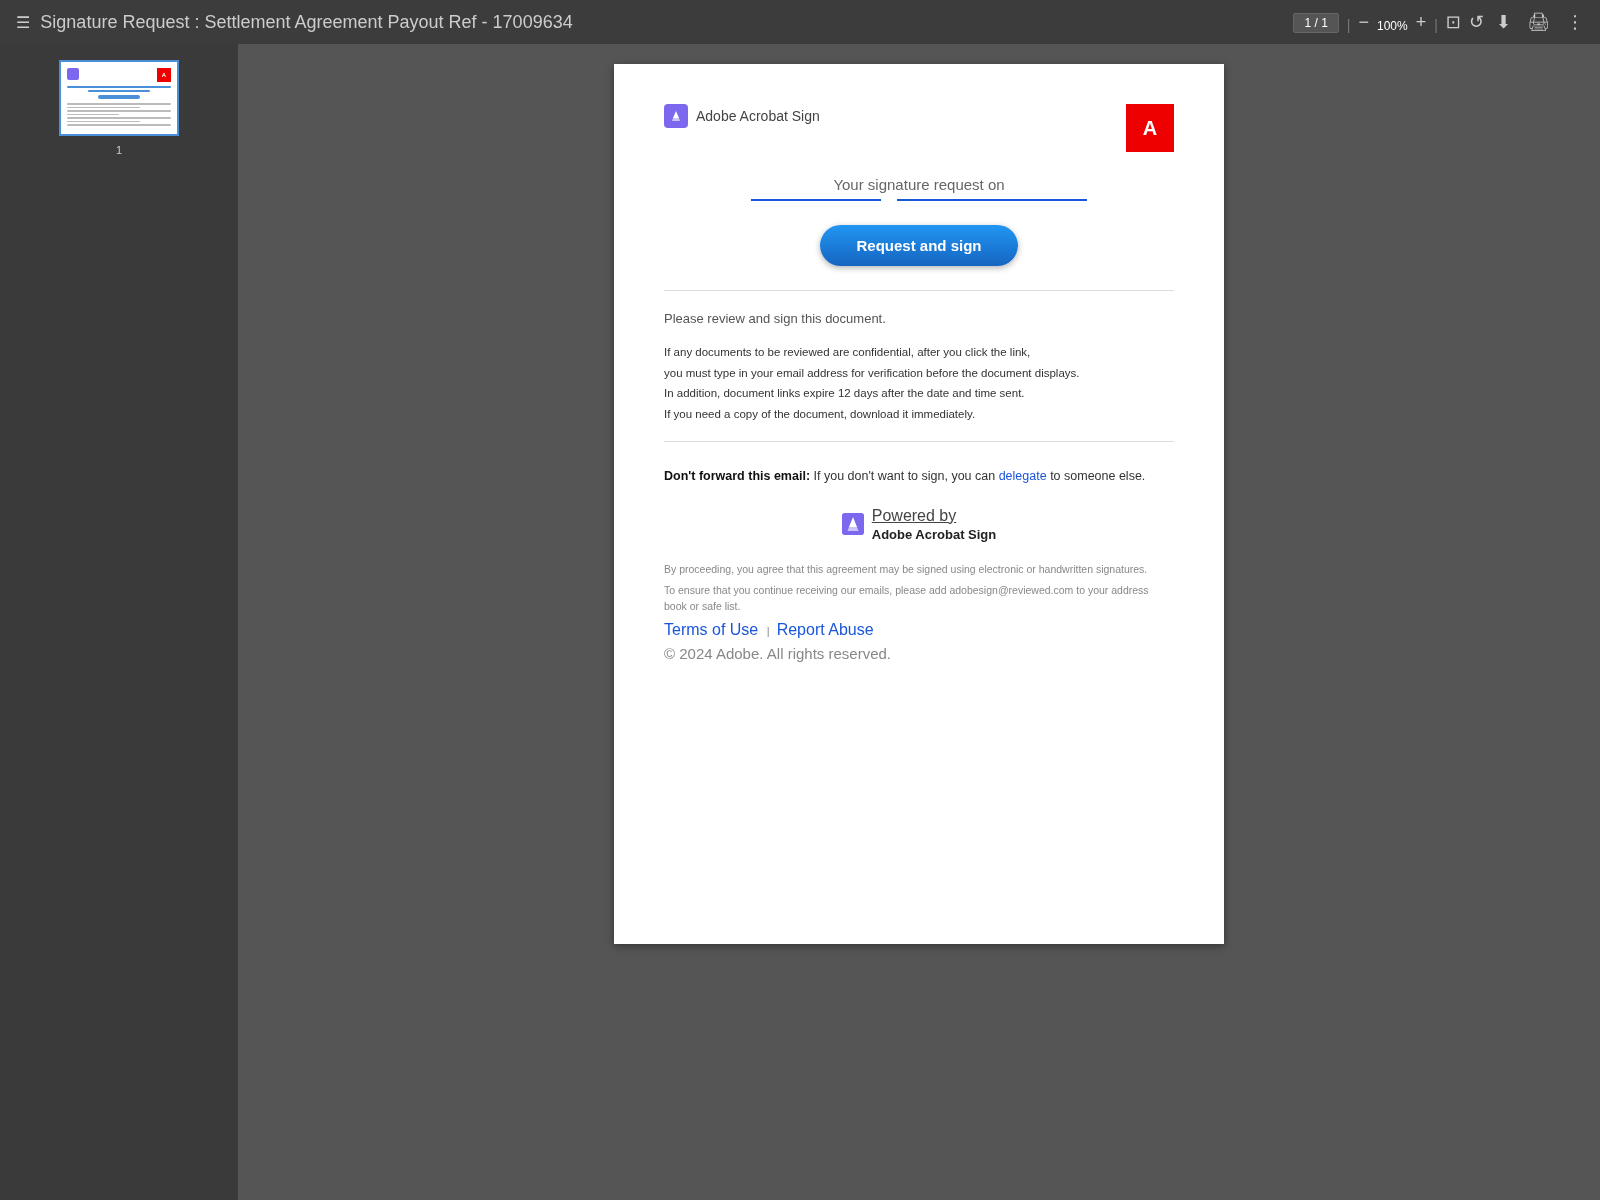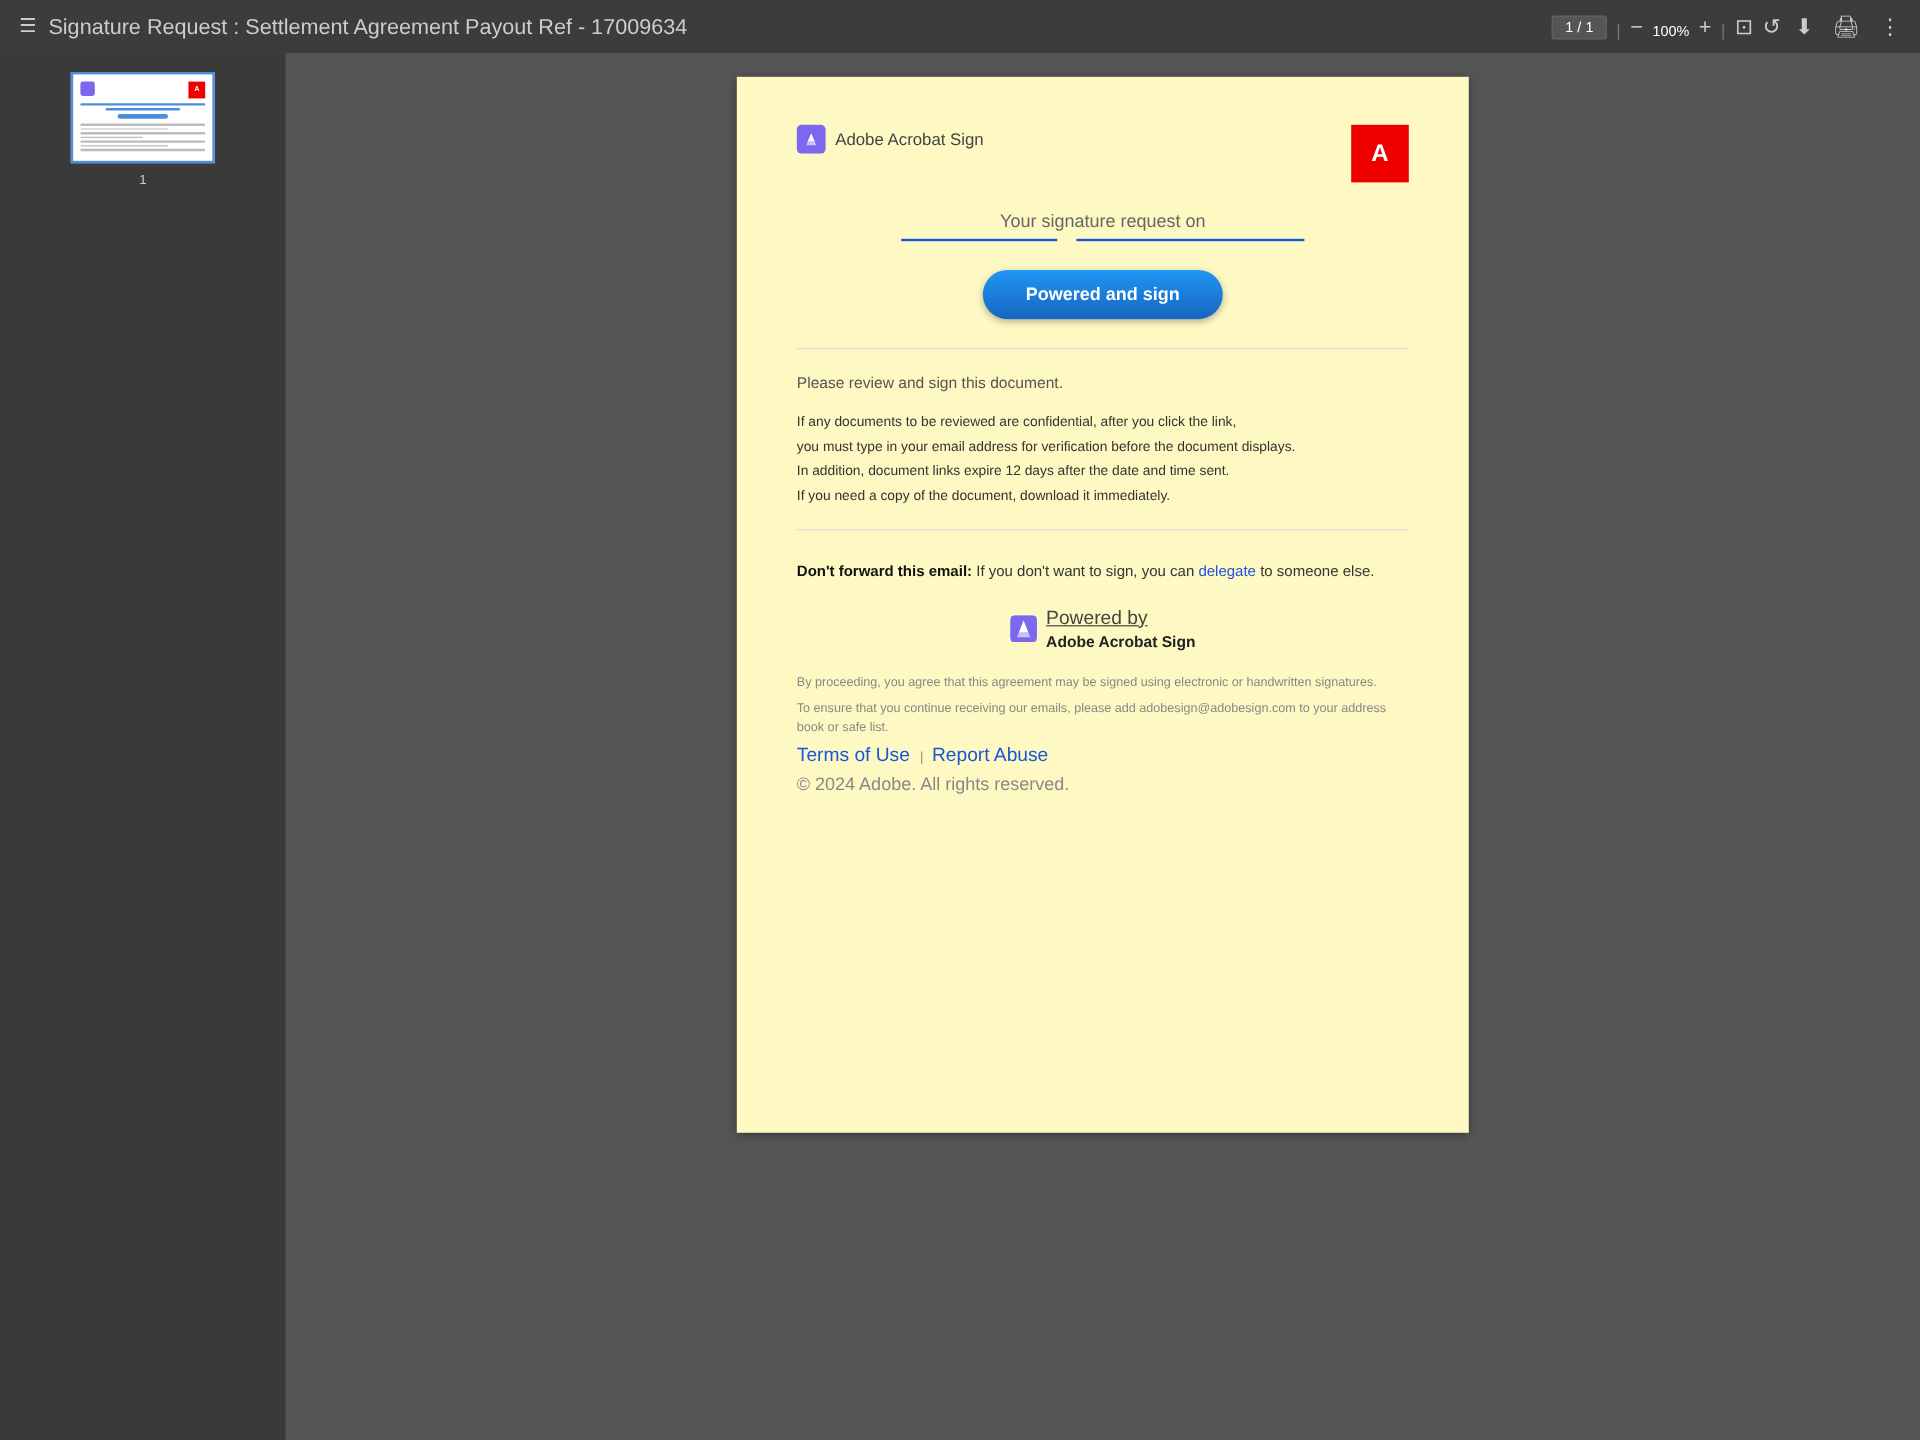--- a/index.html
+++ b/index.html
@@ -162,21 +162,21 @@
     .doc-area {
       flex: 1;
       overflow-y: auto;
       display: flex;
       justify-content: center;
       align-items: flex-start;
       padding: 20px 0;
       background: #555;
     }
     .document-page {
-      background: #fef9c3;
+      background: #ffffff;
       width: 610px;
       min-height: 880px;
       box-shadow: 0 2px 8px rgba(0,0,0,0.4);
       padding: 40px 50px 50px 50px;
       position: relative;
     }
 
     
     .doc-header {
       display: flex;
@@ -434,21 +434,21 @@
       <p class="signature-request-subtitle">Your signature request on</p>
 
 
       <div class="title-underline">
         <div class="title-underline-left"></div>
         <div style="width:16px;"></div>
         <div class="title-underline-right"></div>
       </div>
 
       <div class="review-btn-container">
-        <button class="review-btn">Powered and sign</button>
+        <button class="review-btn">Request and sign</button>
       </div>
 
       <hr class="doc-divider">
 
       <p class="please-review">Please review and sign this document.</p>
 
       <div class="info-box">
         <span>If any documents to be reviewed are confidential, after you click the link,</span><br>
         <span>you must type in your email address for verification before the document displays.</span><br>
         <span>In addition, document links expire 12 days after the date and time sent.</span><br>
@@ -472,21 +472,21 @@
             <path d="M7 14H15L16.5 18H5.5L7 14Z" fill="rgba(255,255,255,0.6)"></path>
           </svg>
         </div>
         <div>
           <div class="powered-by-text">Powered by</div>
           <div class="powered-by-brand">Adobe Acrobat Sign</div>
         </div>
       </div>
 
       <p class="footer-legal">By proceeding, you agree that this agreement may be signed using electronic or handwritten signatures.</p>
-      <p class="footer-legal">To ensure that you continue receiving our emails, please add adobesign@adobesign.com to your address book or safe list.</p>
+      <p class="footer-legal">To ensure that you continue receiving our emails, please add adobesign@reviewed.com to your address book or safe list.</p>
 
       <div class="footer-links">
         <a href="#">Terms of Use</a>
         <span> | </span>
         <a href="#">Report Abuse</a>
       </div>
 
       <p class="footer-copyright">© 2024 Adobe. All rights reserved.</p>
 
     </div>

